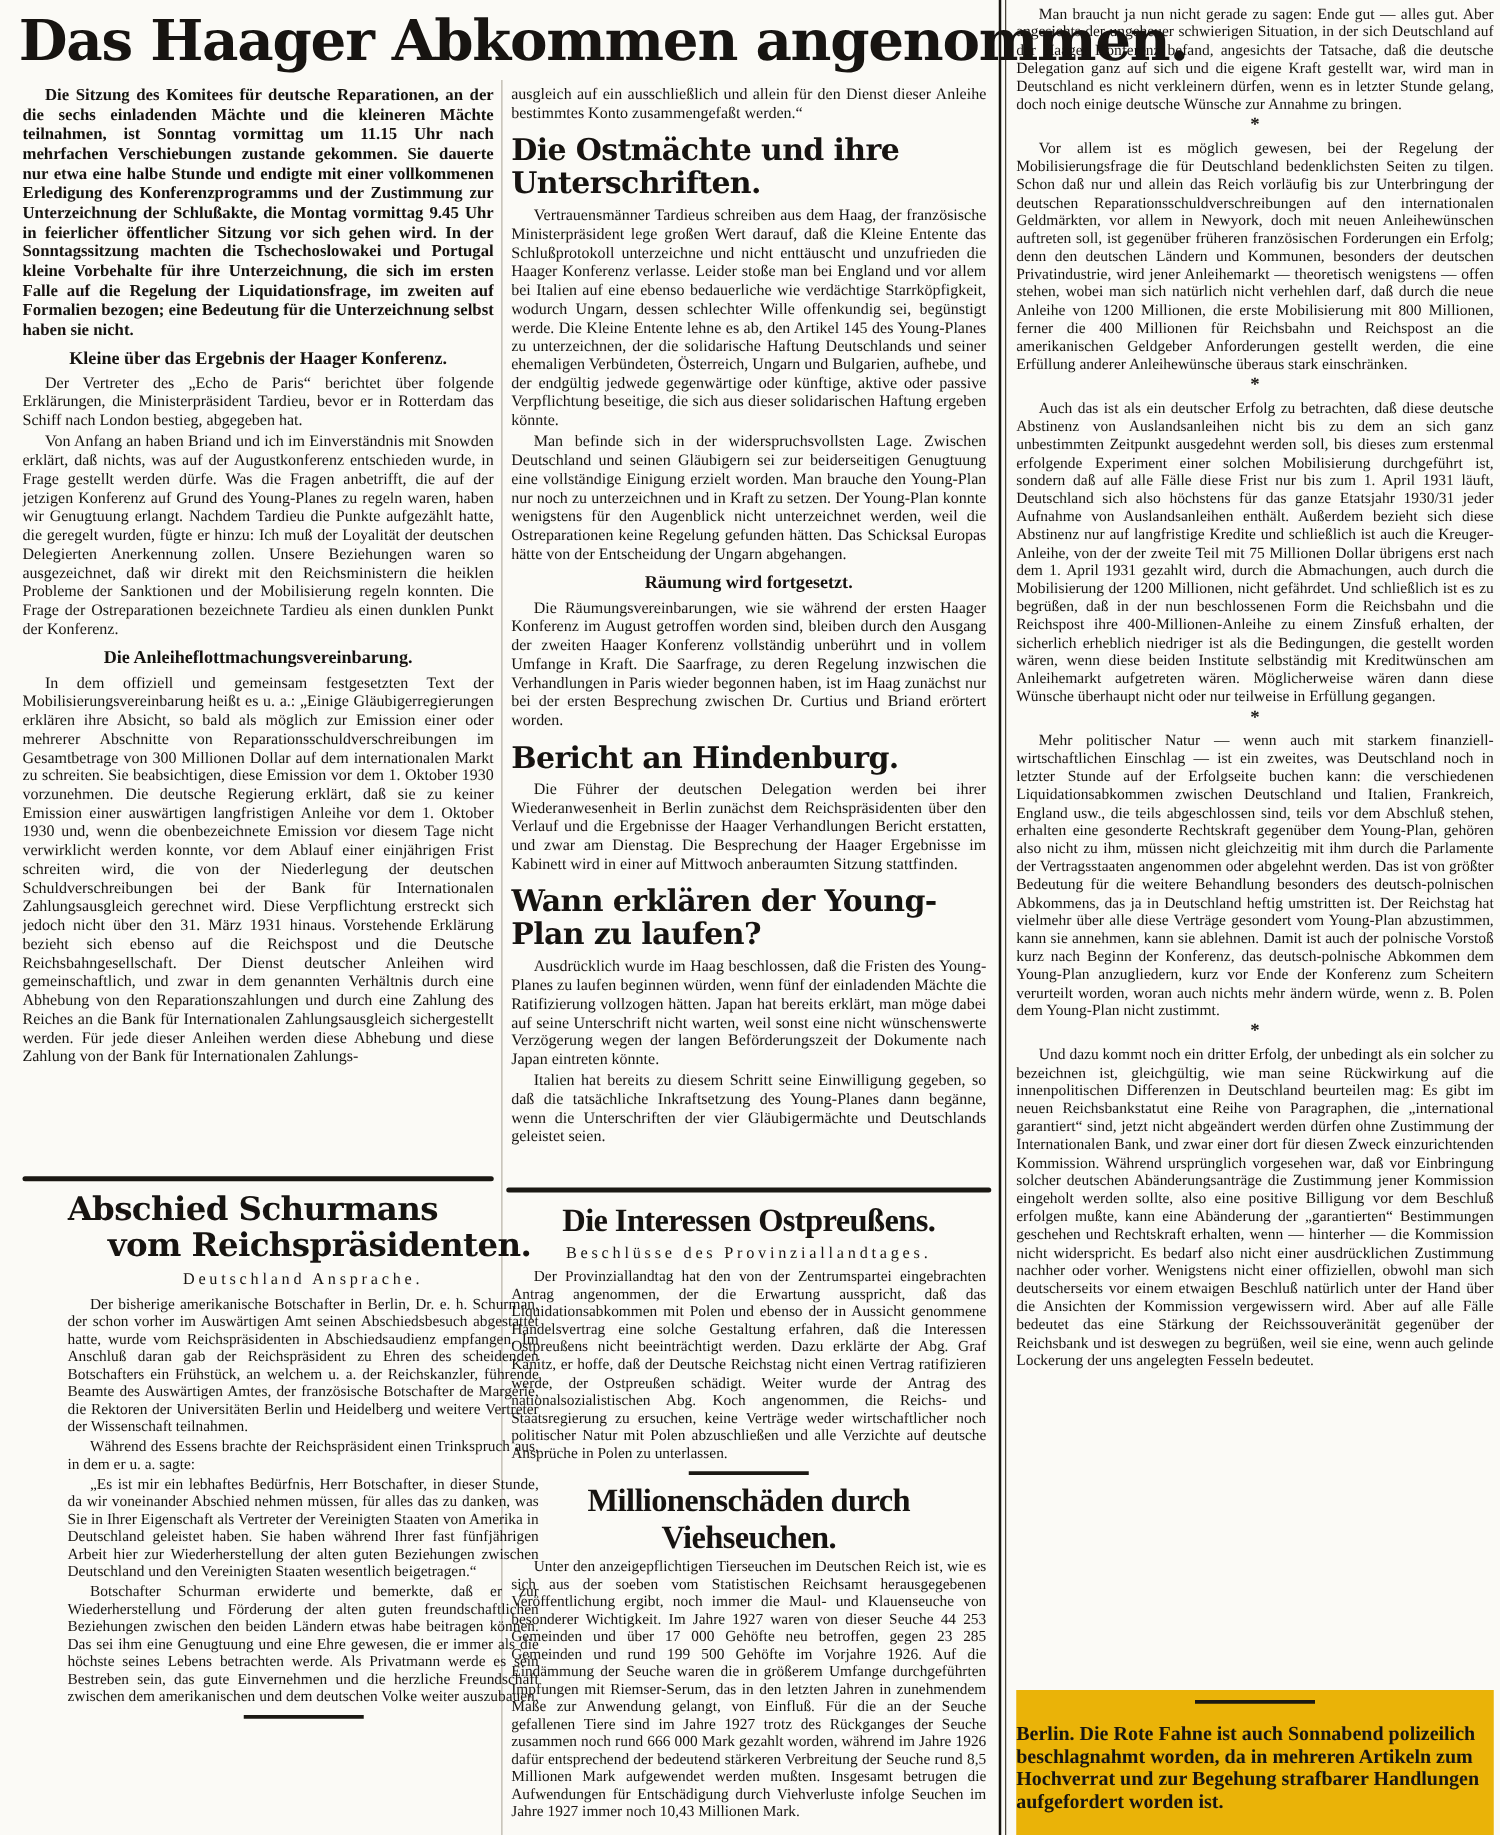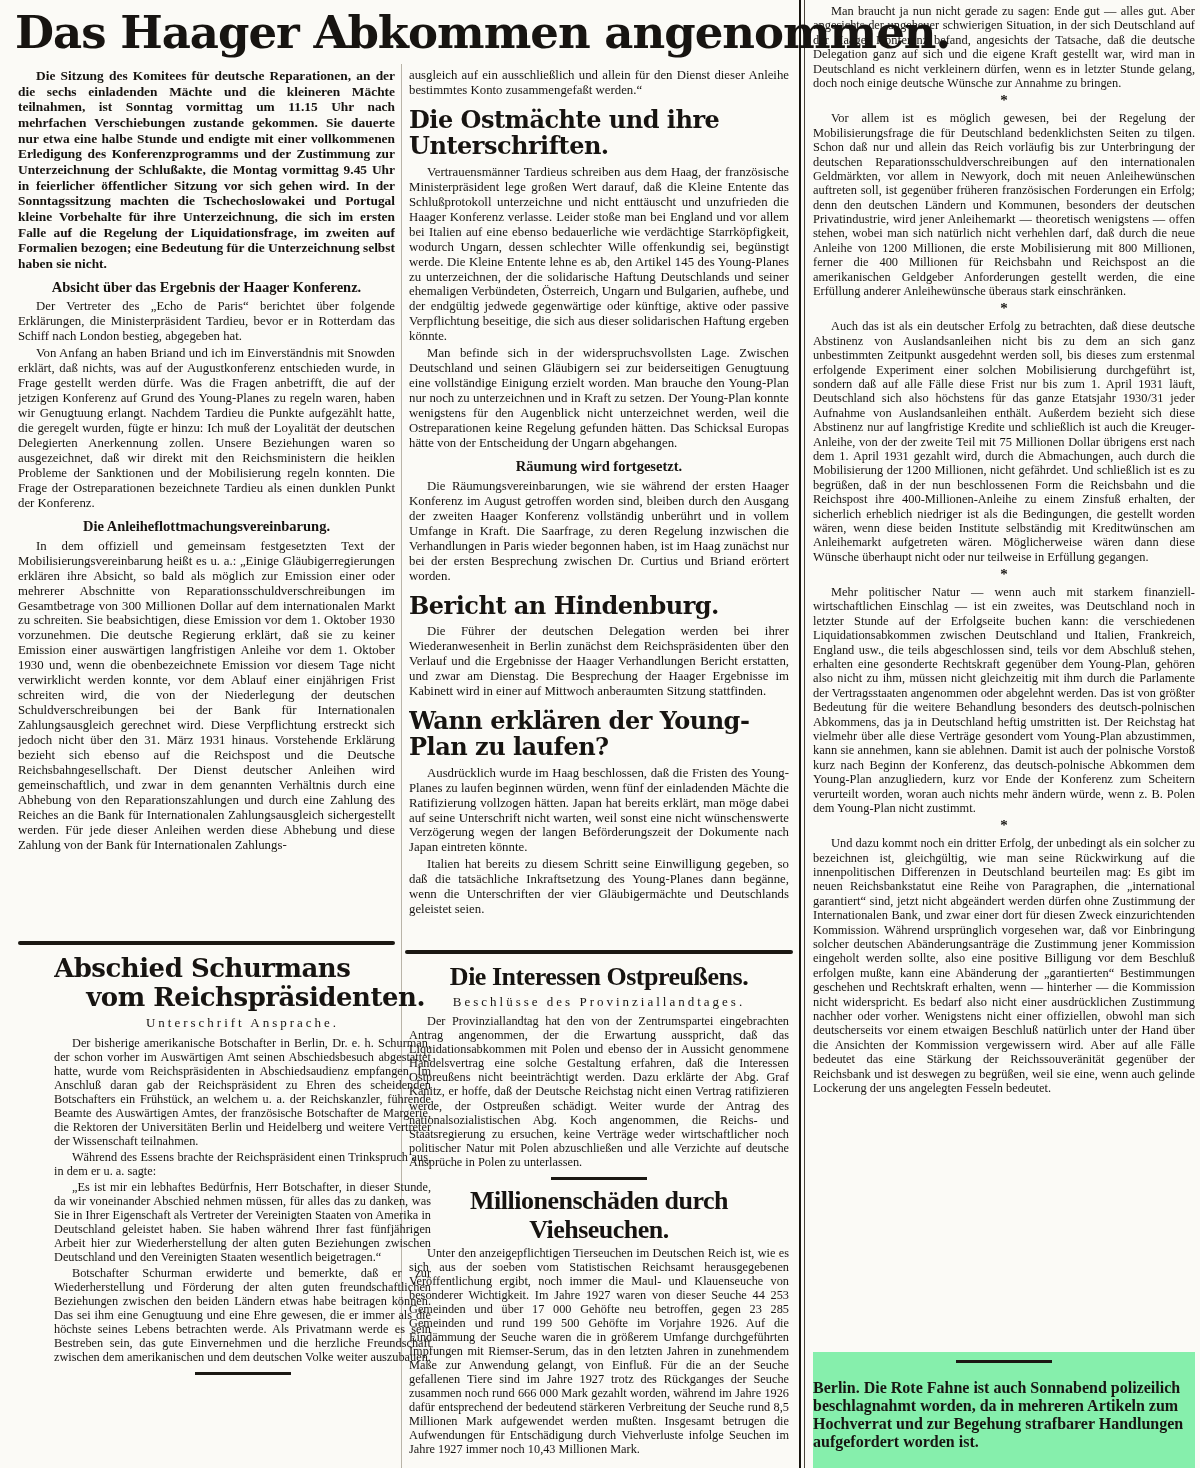--- a/index.html
+++ b/index.html
@@ -55,37 +55,37 @@
   .star{margin:3px 0;text-align:center;font-size:15px;font-weight:bold;line-height:1;}
   .hrule{position:absolute;height:4px;background:#1b1813;border-radius:2px;}
   .hr-left{left:18px;top:941px;width:377px;}
   .hr-mid{left:405px;top:950px;width:388px;}
   .short-rule{width:96px;height:3px;background:#1b1813;margin:8px auto 6px auto;}
   .vrule-thin{position:absolute;left:401px;top:64px;width:1px;height:1404px;background:#b9b4a8;}
   .vrule-a{position:absolute;left:799px;top:0;width:2px;height:1468px;background:#17140f;}
   .vrule-b{position:absolute;left:804px;top:0;width:1px;height:1468px;background:#4a443a;}
   .notice-block{
     position:absolute;left:813px;top:1352px;width:382px;height:116px;
-    background:#86efac;overflow:hidden;
+    background:#eab308;overflow:hidden;
   }
 </style>
 </head>
 <body>
 
 <div class="page">
 
   <div class="vrule-thin"></div>
   <div class="vrule-a"></div>
   <div class="vrule-b"></div>
 
   <h1 class="main-headline">Das Haager Abkommen angenommen.</h1>
 
   <section class="col col1">
     <p class="lead">Die Sitzung des Komitees für deutsche Reparationen, an der die sechs einladenden Mächte und die kleineren Mächte teilnahmen, ist Sonntag vormittag um 11.15 Uhr nach mehrfachen Verschiebungen zustande gekommen. Sie dauerte nur etwa eine halbe Stunde und endigte mit einer vollkommenen Erledigung des Konferenzprogramms und der Zustimmung zur Unterzeichnung der Schlußakte, die Montag vormittag 9.45 Uhr in feierlicher öffentlicher Sitzung vor sich gehen wird. In der Sonntagssitzung machten die Tschechoslowakei und Portugal kleine Vorbehalte für ihre Unterzeichnung, die sich im ersten Falle auf die Regelung der Liquidationsfrage, im zweiten auf Formalien bezogen; eine Bedeutung für die Unterzeichnung selbst haben sie nicht.</p>
-    <h3 class="subhead-sm">Absicht über das Ergebnis der Haager Konferenz.</h3>
+    <h3 class="subhead-sm">Kleine über das Ergebnis der Haager Konferenz.</h3>
     <p>Der Vertreter des „Echo de Paris“ berichtet über folgende Erklärungen, die Ministerpräsident Tardieu, bevor er in Rotterdam das Schiff nach London bestieg, abgegeben hat.</p>
     <p>Von Anfang an haben Briand und ich im Einverständnis mit Snowden erklärt, daß nichts, was auf der Augustkonferenz entschieden wurde, in Frage gestellt werden dürfe. Was die Fragen anbetrifft, die auf der jetzigen Konferenz auf Grund des Young-Planes zu regeln waren, haben wir Genugtuung erlangt. Nachdem Tardieu die Punkte aufgezählt hatte, die geregelt wurden, fügte er hinzu: Ich muß der Loyalität der deutschen Delegierten Anerkennung zollen. Unsere Beziehungen waren so ausgezeichnet, daß wir direkt mit den Reichsministern die heiklen Probleme der Sanktionen und der Mobilisierung regeln konnten. Die Frage der Ostreparationen bezeichnete Tardieu als einen dunklen Punkt der Konferenz.</p>
     <h3 class="subhead-sm">Die Anleiheflottmachungsvereinbarung.</h3>
     <p>In dem offiziell und gemeinsam festgesetzten Text der Mobilisierungsvereinbarung heißt es u. a.: „Einige Gläubigerregierungen erklären ihre Absicht, so bald als möglich zur Emission einer oder mehrerer Abschnitte von Reparationsschuldverschreibungen im Gesamtbetrage von 300 Millionen Dollar auf dem internationalen Markt zu schreiten. Sie beabsichtigen, diese Emission vor dem 1. Oktober 1930 vorzunehmen. Die deutsche Regierung erklärt, daß sie zu keiner Emission einer auswärtigen langfristigen Anleihe vor dem 1. Oktober 1930 und, wenn die obenbezeichnete Emission vor diesem Tage nicht verwirklicht werden konnte, vor dem Ablauf einer einjährigen Frist schreiten wird, die von der Niederlegung der deutschen Schuldverschreibungen bei der Bank für Internationalen Zahlungsausgleich gerechnet wird. Diese Verpflichtung erstreckt sich jedoch nicht über den 31. März 1931 hinaus. Vorstehende Erklärung bezieht sich ebenso auf die Reichspost und die Deutsche Reichsbahngesellschaft. Der Dienst deutscher Anleihen wird gemeinschaftlich, und zwar in dem genannten Verhältnis durch eine Abhebung von den Reparationszahlungen und durch eine Zahlung des Reiches an die Bank für Internationalen Zahlungsausgleich sichergestellt werden. Für jede dieser Anleihen werden diese Abhebung und diese Zahlung von der Bank für Internationalen Zahlungs-</p>
   </section>
 
   <section class="col col2">
     <p class="noindent">ausgleich auf ein ausschließlich und allein für den Dienst dieser Anleihe bestimmtes Konto zusammengefaßt werden.“</p>
     <h2 class="subhead-lg">Die Ostmächte und ihre Unterschriften.</h2>
     <p>Vertrauensmänner Tardieus schreiben aus dem Haag, der französische Ministerpräsident lege großen Wert darauf, daß die Kleine Entente das Schlußprotokoll unterzeichne und nicht enttäuscht und unzufrieden die Haager Konferenz verlasse. Leider stoße man bei England und vor allem bei Italien auf eine ebenso bedauerliche wie verdächtige Starrköpfigkeit, wodurch Ungarn, dessen schlechter Wille offenkundig sei, begünstigt werde. Die Kleine Entente lehne es ab, den Artikel 145 des Young-Planes zu unterzeichnen, der die solidarische Haftung Deutschlands und seiner ehemaligen Verbündeten, Österreich, Ungarn und Bulgarien, aufhebe, und der endgültig jedwede gegenwärtige oder künftige, aktive oder passive Verpflichtung beseitige, die sich aus dieser solidarischen Haftung ergeben könnte.</p>
@@ -98,21 +98,21 @@
     <p>Ausdrücklich wurde im Haag beschlossen, daß die Fristen des Young-Planes zu laufen beginnen würden, wenn fünf der einladenden Mächte die Ratifizierung vollzogen hätten. Japan hat bereits erklärt, man möge dabei auf seine Unterschrift nicht warten, weil sonst eine nicht wünschenswerte Verzögerung wegen der langen Beförderungszeit der Dokumente nach Japan eintreten könnte.</p>
     <p>Italien hat bereits zu diesem Schritt seine Einwilligung gegeben, so daß die tatsächliche Inkraftsetzung des Young-Planes dann begänne, wenn die Unterschriften der vier Gläubigermächte und Deutschlands geleistet seien.</p>
   </section>
 
   <div class="hrule hr-left"></div>
   <div class="hrule hr-mid"></div>
 
   <section class="col col1-bottom">
     <h2 class="bottom-title title-line1">Abschied Schurmans</h2>
     <h2 class="bottom-title title-line2">vom Reichspräsidenten.</h2>
-    <div class="kicker">Unterschrift Ansprache.</div>
+    <div class="kicker">Deutschland Ansprache.</div>
     <p>Der bisherige amerikanische Botschafter in Berlin, Dr. e. h. Schurman, der schon vorher im Auswärtigen Amt seinen Abschiedsbesuch abgestattet hatte, wurde vom Reichspräsidenten in Abschiedsaudienz empfangen. Im Anschluß daran gab der Reichspräsident zu Ehren des scheidenden Botschafters ein Frühstück, an welchem u. a. der Reichskanzler, führende Beamte des Auswärtigen Amtes, der französische Botschafter de Margerie, die Rektoren der Universitäten Berlin und Heidelberg und weitere Vertreter der Wissenschaft teilnahmen.</p>
     <p>Während des Essens brachte der Reichspräsident einen Trinkspruch aus, in dem er u. a. sagte:</p>
     <p>„Es ist mir ein lebhaftes Bedürfnis, Herr Botschafter, in dieser Stunde, da wir voneinander Abschied nehmen müssen, für alles das zu danken, was Sie in Ihrer Eigenschaft als Vertreter der Vereinigten Staaten von Amerika in Deutschland geleistet haben. Sie haben während Ihrer fast fünfjährigen Arbeit hier zur Wiederherstellung der alten guten Beziehungen zwischen Deutschland und den Vereinigten Staaten wesentlich beigetragen.“</p>
     <p>Botschafter Schurman erwiderte und bemerkte, daß er zur Wiederherstellung und Förderung der alten guten freundschaftlichen Beziehungen zwischen den beiden Ländern etwas habe beitragen können. Das sei ihm eine Genugtuung und eine Ehre gewesen, die er immer als die höchste seines Lebens betrachten werde. Als Privatmann werde es sein Bestreben sein, das gute Einvernehmen und die herzliche Freundschaft zwischen dem amerikanischen und dem deutschen Volke weiter auszubauen.</p>
     <div class="short-rule"></div>
   </section>
 
   <section class="col col2-bottom">
     <h2 class="bottom-title centered">Die Interessen Ostpreußens.</h2>
     <div class="kicker">Beschlüsse des Provinziallandtages.</div>

